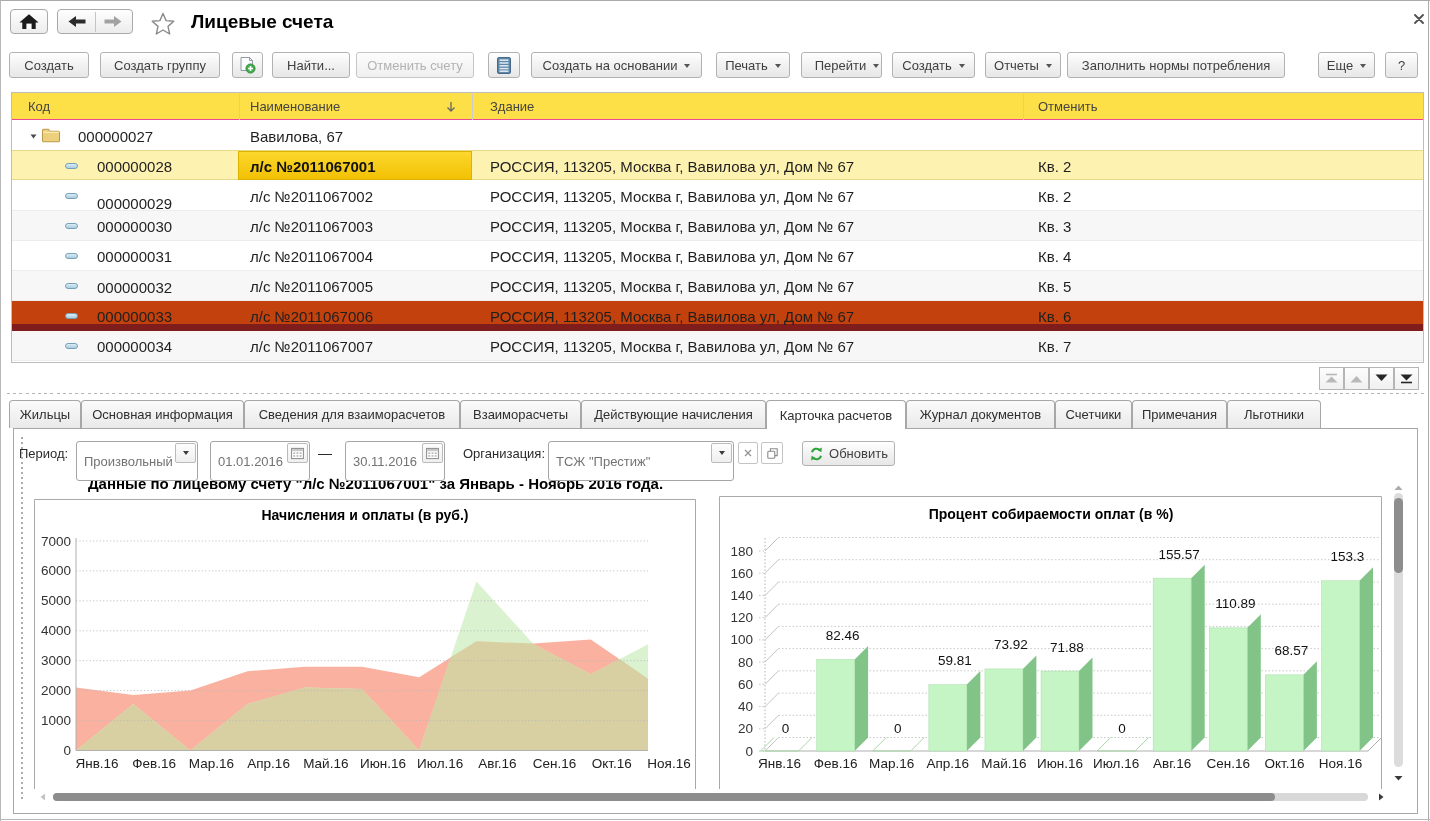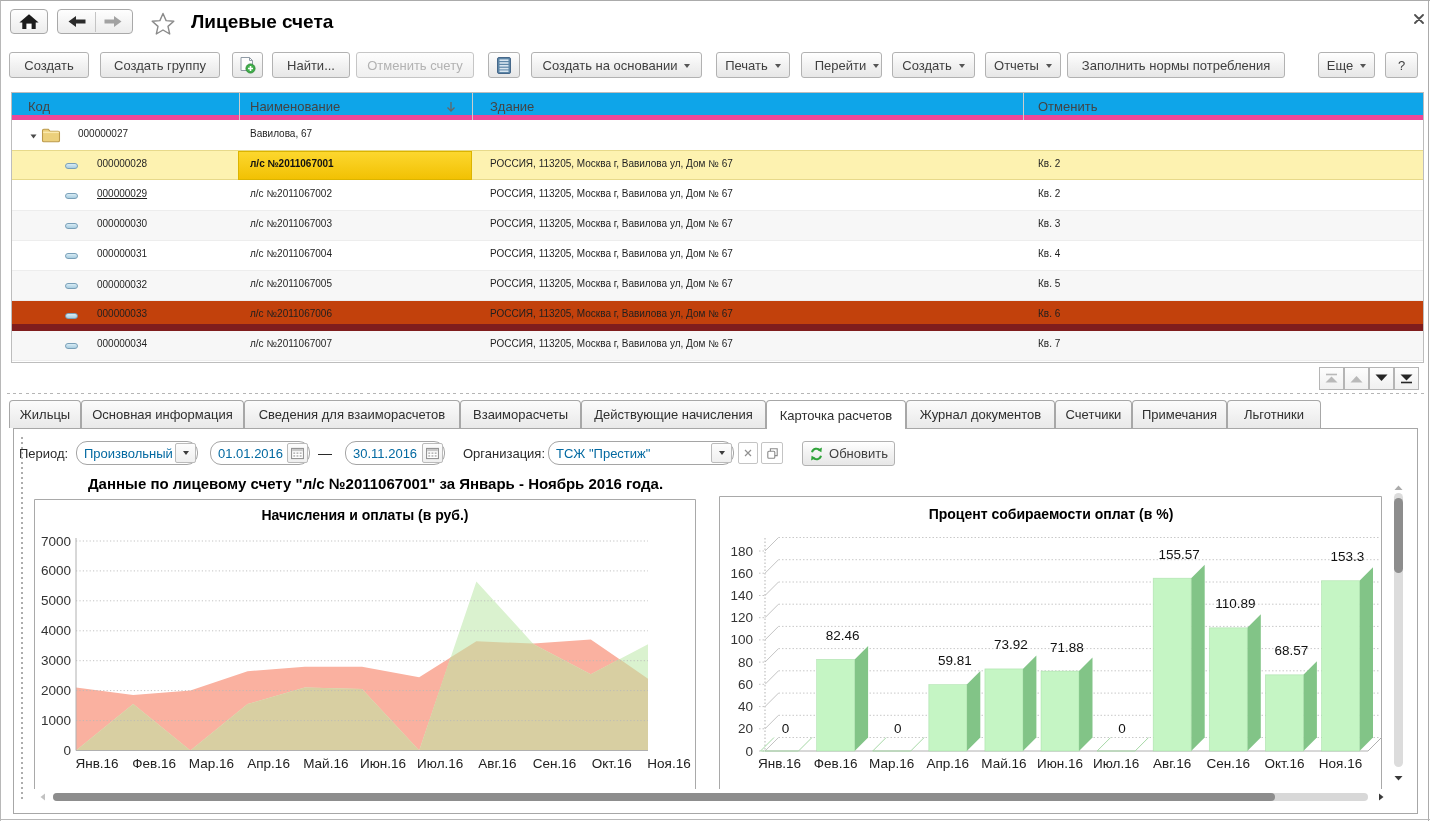--- a/index.html
+++ b/index.html
@@ -7,28 +7,28 @@
   border-top:1px solid #ababab; border-left:1px solid #b8b8b8; overflow:hidden; }
 #win:after { content:""; position:absolute; right:1px; top:0; bottom:0; width:1px; background:#ababab; }
 #win:before { content:""; position:absolute; left:0; right:0; bottom:1px; height:1px; background:#b8b8b8; z-index:50; }
 .abs { position:absolute; }
 .btn { position:absolute; height:26px; border:1px solid #b2b2b2; border-radius:3px;
   background:linear-gradient(#ffffff,#f3f3f3 45%,#e7e7e7); font-size:13px; color:#3f3f3f;
   display:flex; align-items:center; justify-content:center; white-space:nowrap; }
 .btn.dis { color:#b2b2b2; border-color:#c6c6c6; background:linear-gradient(#fdfdfd,#efefef); }
 .caret { display:inline-block; width:0; height:0; border-left:3.5px solid transparent;
   border-right:3.5px solid transparent; border-top:4px solid #555; margin-left:7px; margin-top:2px;}
-.cell { position:absolute; font-size:10px; color:#1f1f1f; white-space:nowrap; }
+.cell { position:absolute; font-size:15px; color:#1f1f1f; white-space:nowrap; }
 .hdrline { position:absolute; background:#cccccc; width:1px; }
 .tab { position:absolute; height:28px; border:1px solid #a7a7a7; border-bottom:none;
   border-radius:4px 4px 0 0; background:linear-gradient(#fbfbfb,#e9e9e9); font-size:13px; color:#2f2f2f;
   display:flex; align-items:center; justify-content:center; }
 .tab.act { background:#fff; height:29px; z-index:5; }
-.fld { position:absolute; height:24px; border:1px solid #a5a5a5; border-radius:11px; background:#fff; font-size:13px;
-  color:#0369a1; display:flex; align-items:center; }
+.fld { position:absolute; height:40px; border:1px solid #a5a5a5; border-radius:3px; background:#fff; font-size:13px;
+  color:#737373; display:flex; align-items:center; }
 .fbtn { position:absolute; width:21px; height:20px; border:1px solid #bbb; border-radius:2px; background:linear-gradient(#fdfdfd,#efefef);
   display:flex; align-items:center; justify-content:center; }
 .lbl { position:absolute; font-size:13px; color:#2a2a2a; white-space:nowrap; }
 .dotv { position:absolute; width:2px; background-image:repeating-linear-gradient(#adadad 0 2px, transparent 2px 5px); }
 </style></head><body>
 <div id="win">
 
 <div class="abs" style="left:9px;top:8px;width:38px;height:25px;border:1px solid #a9a9a9;border-radius:4px;background:linear-gradient(#fefefe,#ececec);">
  <svg width="36" height="23" viewBox="0 0 36 23" style="position:absolute;left:0;top:0;">
   <path d="M18 4.2 L27.6 12.6 L24.7 12.6 L24.7 19 L11.3 19 L11.3 12.6 L8.4 12.6 Z" fill="#1c1c1c"></path>
@@ -75,21 +75,21 @@
     </div>
     <div class="btn" style="left:530px;top:51px;width:171px;">Создать на основании<span class="caret"></span></div>
     <div class="btn" style="left:715px;top:51px;width:74px;">Печать<span class="caret"></span></div>
     <div class="btn" style="left:800px;top:51px;width:81px;padding-left:11px;">Перейти<span class="caret"></span></div>
     <div class="btn" style="left:891px;top:51px;width:83px;">Создать<span class="caret"></span></div>
     <div class="btn" style="left:984px;top:51px;width:76px;">Отчеты<span class="caret"></span></div>
     <div class="btn" style="left:1066px;top:51px;width:218px;">Заполнить нормы потребления</div>
     <div class="btn" style="left:1317px;top:51px;width:57px;">Еще<span class="caret"></span></div>
     <div class="btn" style="left:1384px;top:51px;width:33px;">?</div>
 <div class="abs" style="left:10px;top:91px;width:1413px;height:271px;border:1px solid #bdbdbd;background:#fff;">
- <div class="abs" style="left:0;top:0;width:1411px;height:27px;background:#0ea5e9;border-bottom:5px solid #ec4899;text-align:center;">
+ <div class="abs" style="left:0;top:0;width:1411px;height:27px;background:#fde047;border-bottom:1px solid #ec4899;text-align:center;">
    <div class="lbl" style="left:16px;top:6px;color:#444;">Код</div>
    <div class="lbl" style="left:238px;top:6px;color:#444;">Наименование</div>
    <svg class="abs" style="left:434px;top:8px;" width="10" height="12" viewBox="0 0 10 12">
           <path d="M5 1 V10 M1.5 6.5 L5 10 L8.5 6.5" fill="none" stroke="#666" stroke-width="1.3"></path>
         </svg>
    <div class="lbl" style="left:478px;top:6px;color:#444;">Здание</div>
    <div class="lbl" style="left:1026px;top:6px;color:#444;">Отменить</div>
    <div class="hdrline" style="left:227px;top:0;height:27px;"></div>
    <div class="hdrline" style="left:460px;top:0;height:27px;"></div>
    <div class="hdrline" style="left:1011px;top:0;height:27px;"></div>
@@ -109,21 +109,21 @@
   <div class="abs" style="left:53px;top:12px;width:13px;height:6px;border:1px solid #7aa0b8;border-radius:3px;background:linear-gradient(#d8ecf5,#a9cde0);"></div>
   <div class="cell" style="left:85px;top:7px;">000000028</div>
   <div class="abs" style="left:226px;top:0;width:234px;height:29px;background:linear-gradient(#fcd72e,#f2c103);border:1px solid #dcb400;">
      <div class="cell" style="left:11px;top:6px;font-weight:bold;color:#111;">л/с №2011067001</div>
   </div>
   <div class="cell" style="left:478px;top:7px;">РОССИЯ, 113205, Москва г, Вавилова ул, Дом № 67</div>
   <div class="cell" style="left:1026px;top:7px;">Кв. 2</div>
 </div>
       <div class="abs" style="left:0;top:88px;width:1411px;height:30px;border-bottom:1px solid #ededed;background:#ffffff;">
   <div class="abs" style="left:53px;top:12px;width:13px;height:6px;border:1px solid #7aa0b8;border-radius:3px;background:linear-gradient(#d8ecf5,#a9cde0);"></div>
-  <div class="cell" style="left:85px;top:7px;text-decoration:underline;">000000029</div>
+  <div class="cell" style="left:85px;top:14px;">000000029</div>
   <div class="cell" style="left:238px;top:7px;">л/с №2011067002</div>
   <div class="cell" style="left:478px;top:7px;">РОССИЯ, 113205, Москва г, Вавилова ул, Дом № 67</div>
   <div class="cell" style="left:1026px;top:7px;">Кв. 2</div>
 </div>
       <div class="abs" style="left:0;top:118px;width:1411px;height:30px;border-bottom:1px solid #ededed;background:#f7f7f7;">
   <div class="abs" style="left:53px;top:12px;width:13px;height:6px;border:1px solid #7aa0b8;border-radius:3px;background:linear-gradient(#d8ecf5,#a9cde0);"></div>
   <div class="cell" style="left:85px;top:7px;">000000030</div>
   <div class="cell" style="left:238px;top:7px;">л/с №2011067003</div>
   <div class="cell" style="left:478px;top:7px;">РОССИЯ, 113205, Москва г, Вавилова ул, Дом № 67</div>
   <div class="cell" style="left:1026px;top:7px;">Кв. 3</div>

